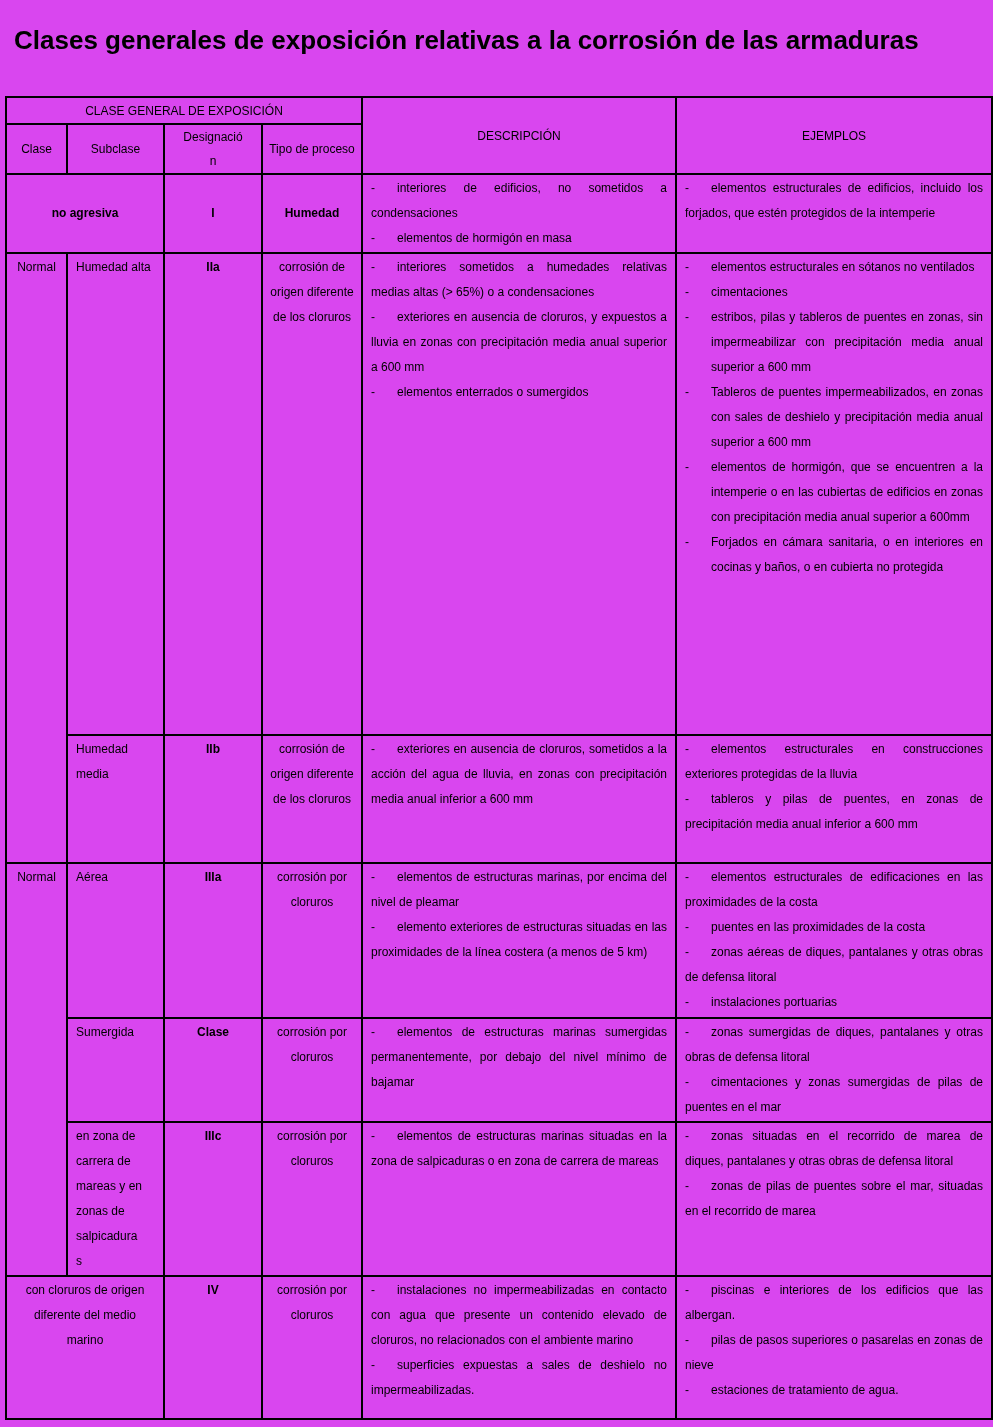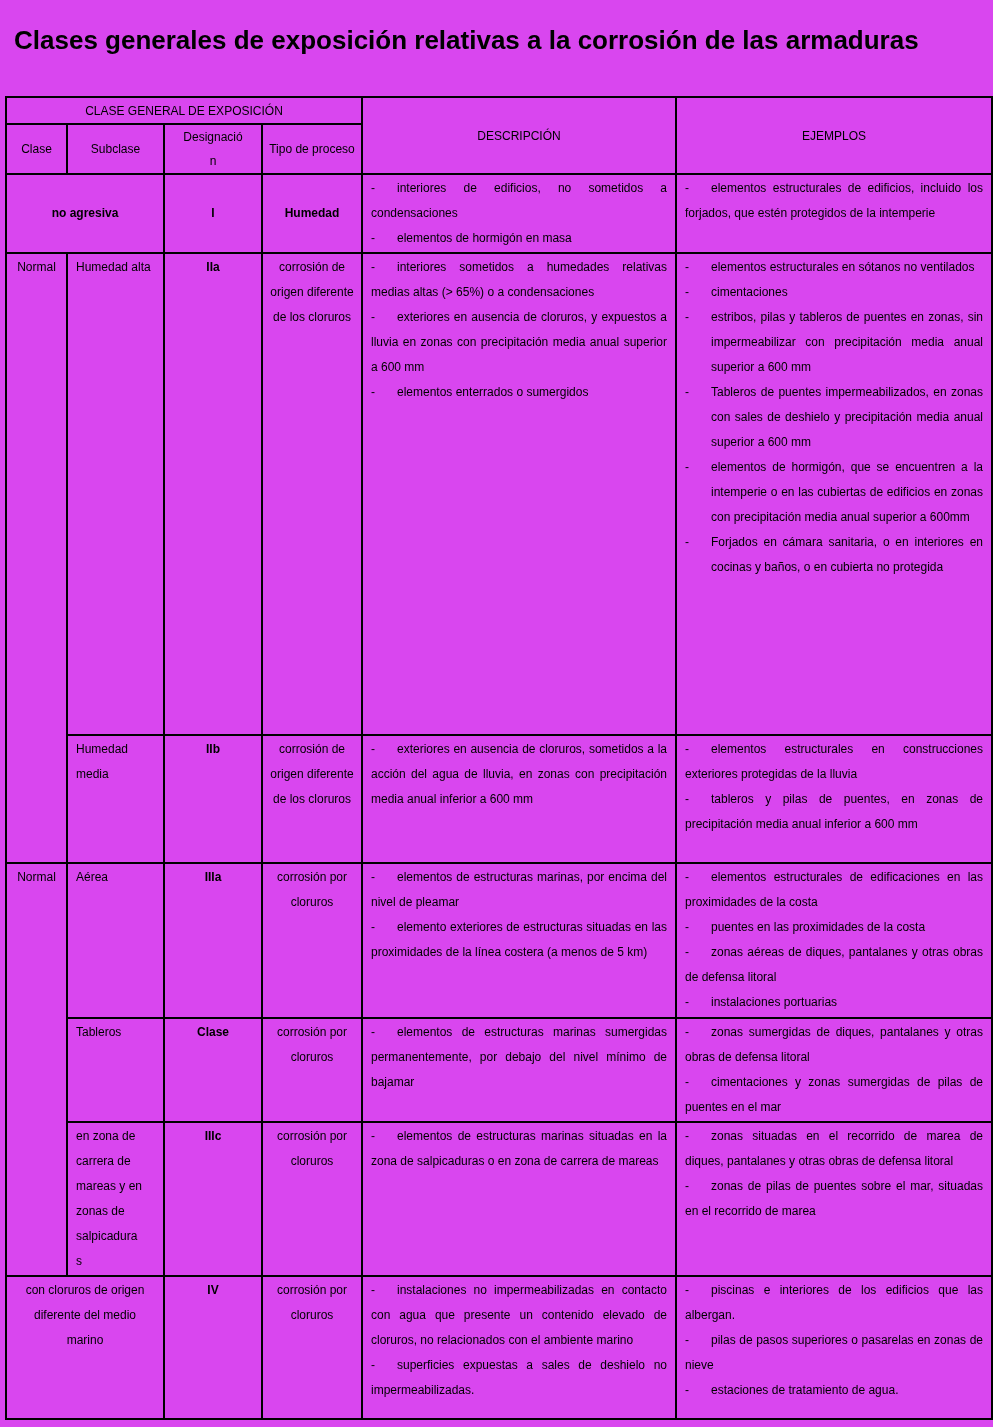--- a/index.html
+++ b/index.html
@@ -146,21 +146,21 @@
             <div class="bi"><span class="dash">-</span><span class="sp"></span>elemento exteriores de estructuras situadas en las proximidades de la línea costera (a menos de 5 km)</div>
           </td>
         <td class="c-body">
             <div class="bi"><span class="dash">-</span><span class="sp"></span>elementos estructurales de edificaciones en las proximidades de la costa</div>
             <div class="bi"><span class="dash">-</span><span class="sp"></span>puentes en las proximidades de la costa</div>
             <div class="bi"><span class="dash">-</span><span class="sp"></span>zonas aéreas de diques, pantalanes y otras obras de defensa litoral</div>
             <div class="bi"><span class="dash">-</span><span class="sp"></span>instalaciones portuarias</div>
           </td>
       </tr>
       <tr class="r-iiib">
-        <td class="c-sub">Tableros</td>
+        <td class="c-sub">Sumergida</td>
         <td class="c-des">Clase</td>
         <td class="c-tipo">corrosión por cloruros</td>
         <td class="c-body">
             <div class="bi"><span class="dash">-</span><span class="sp"></span>elementos de estructuras marinas sumergidas permanentemente, por debajo del nivel mínimo de bajamar</div>
           </td>
         <td class="c-body">
             <div class="bi"><span class="dash">-</span><span class="sp"></span>zonas sumergidas de diques, pantalanes y otras obras de defensa litoral</div>
             <div class="bi"><span class="dash">-</span><span class="sp"></span>cimentaciones y zonas sumergidas de pilas de puentes en el mar</div>
           </td>
       </tr>

